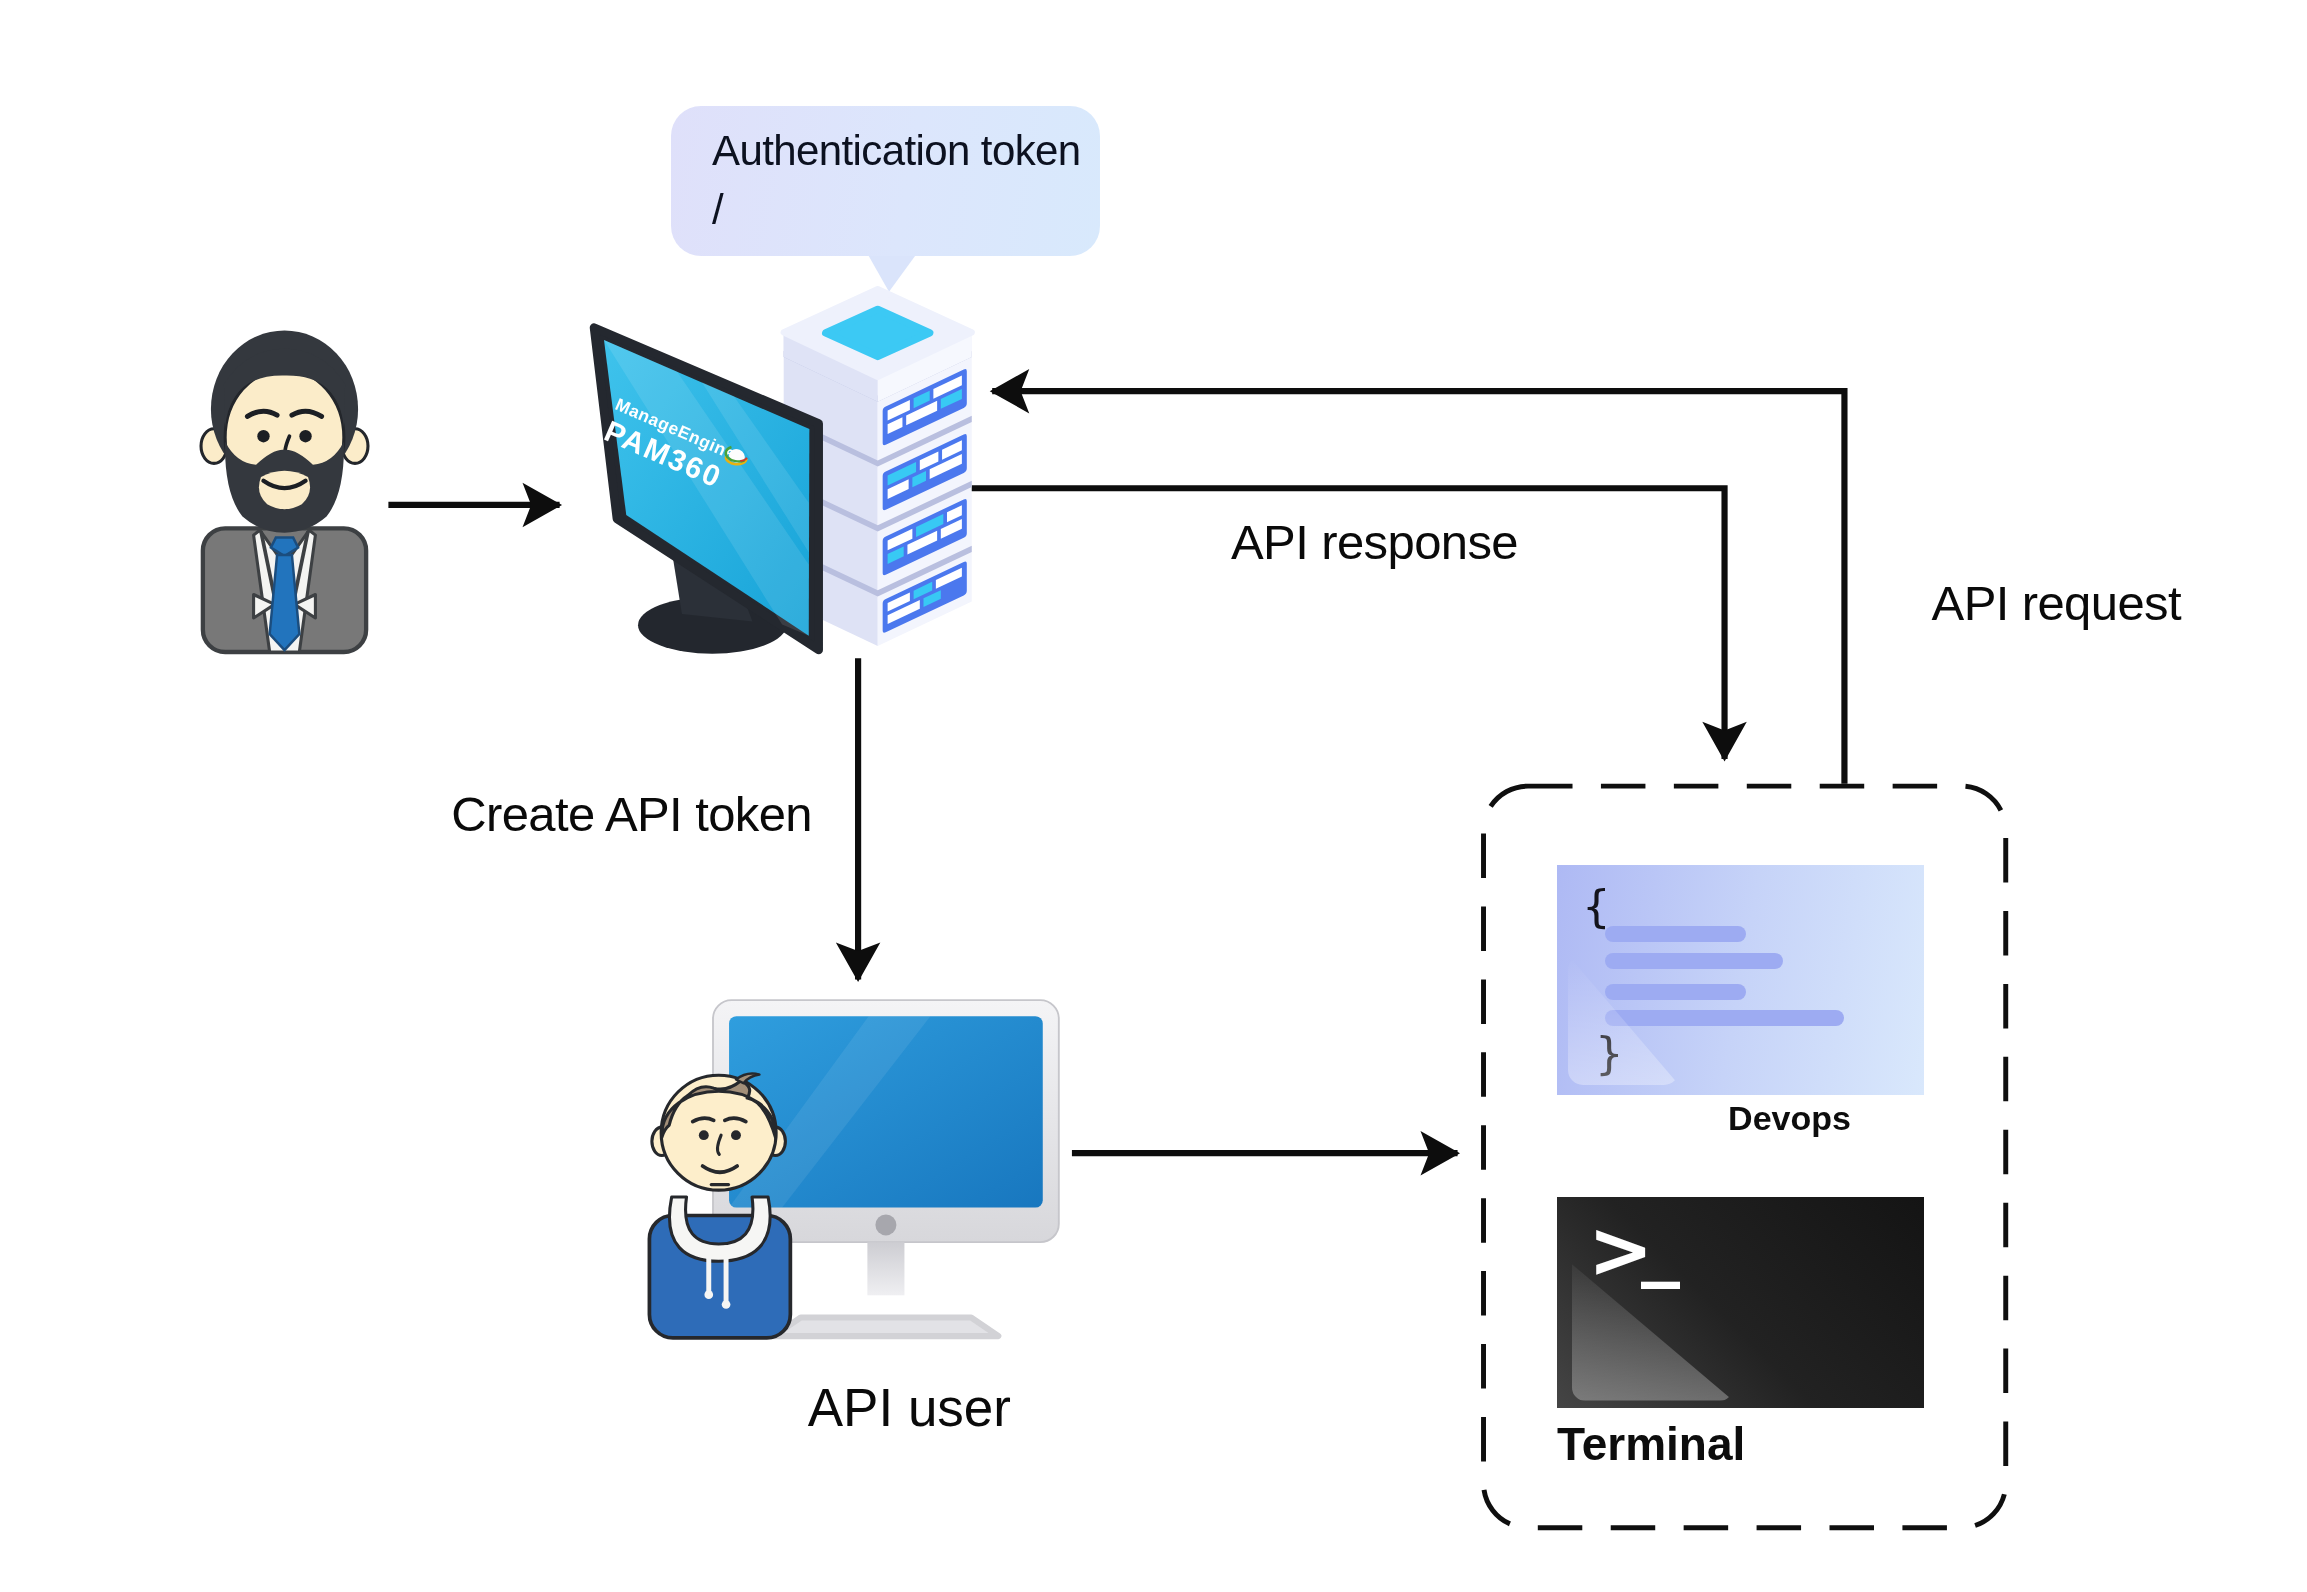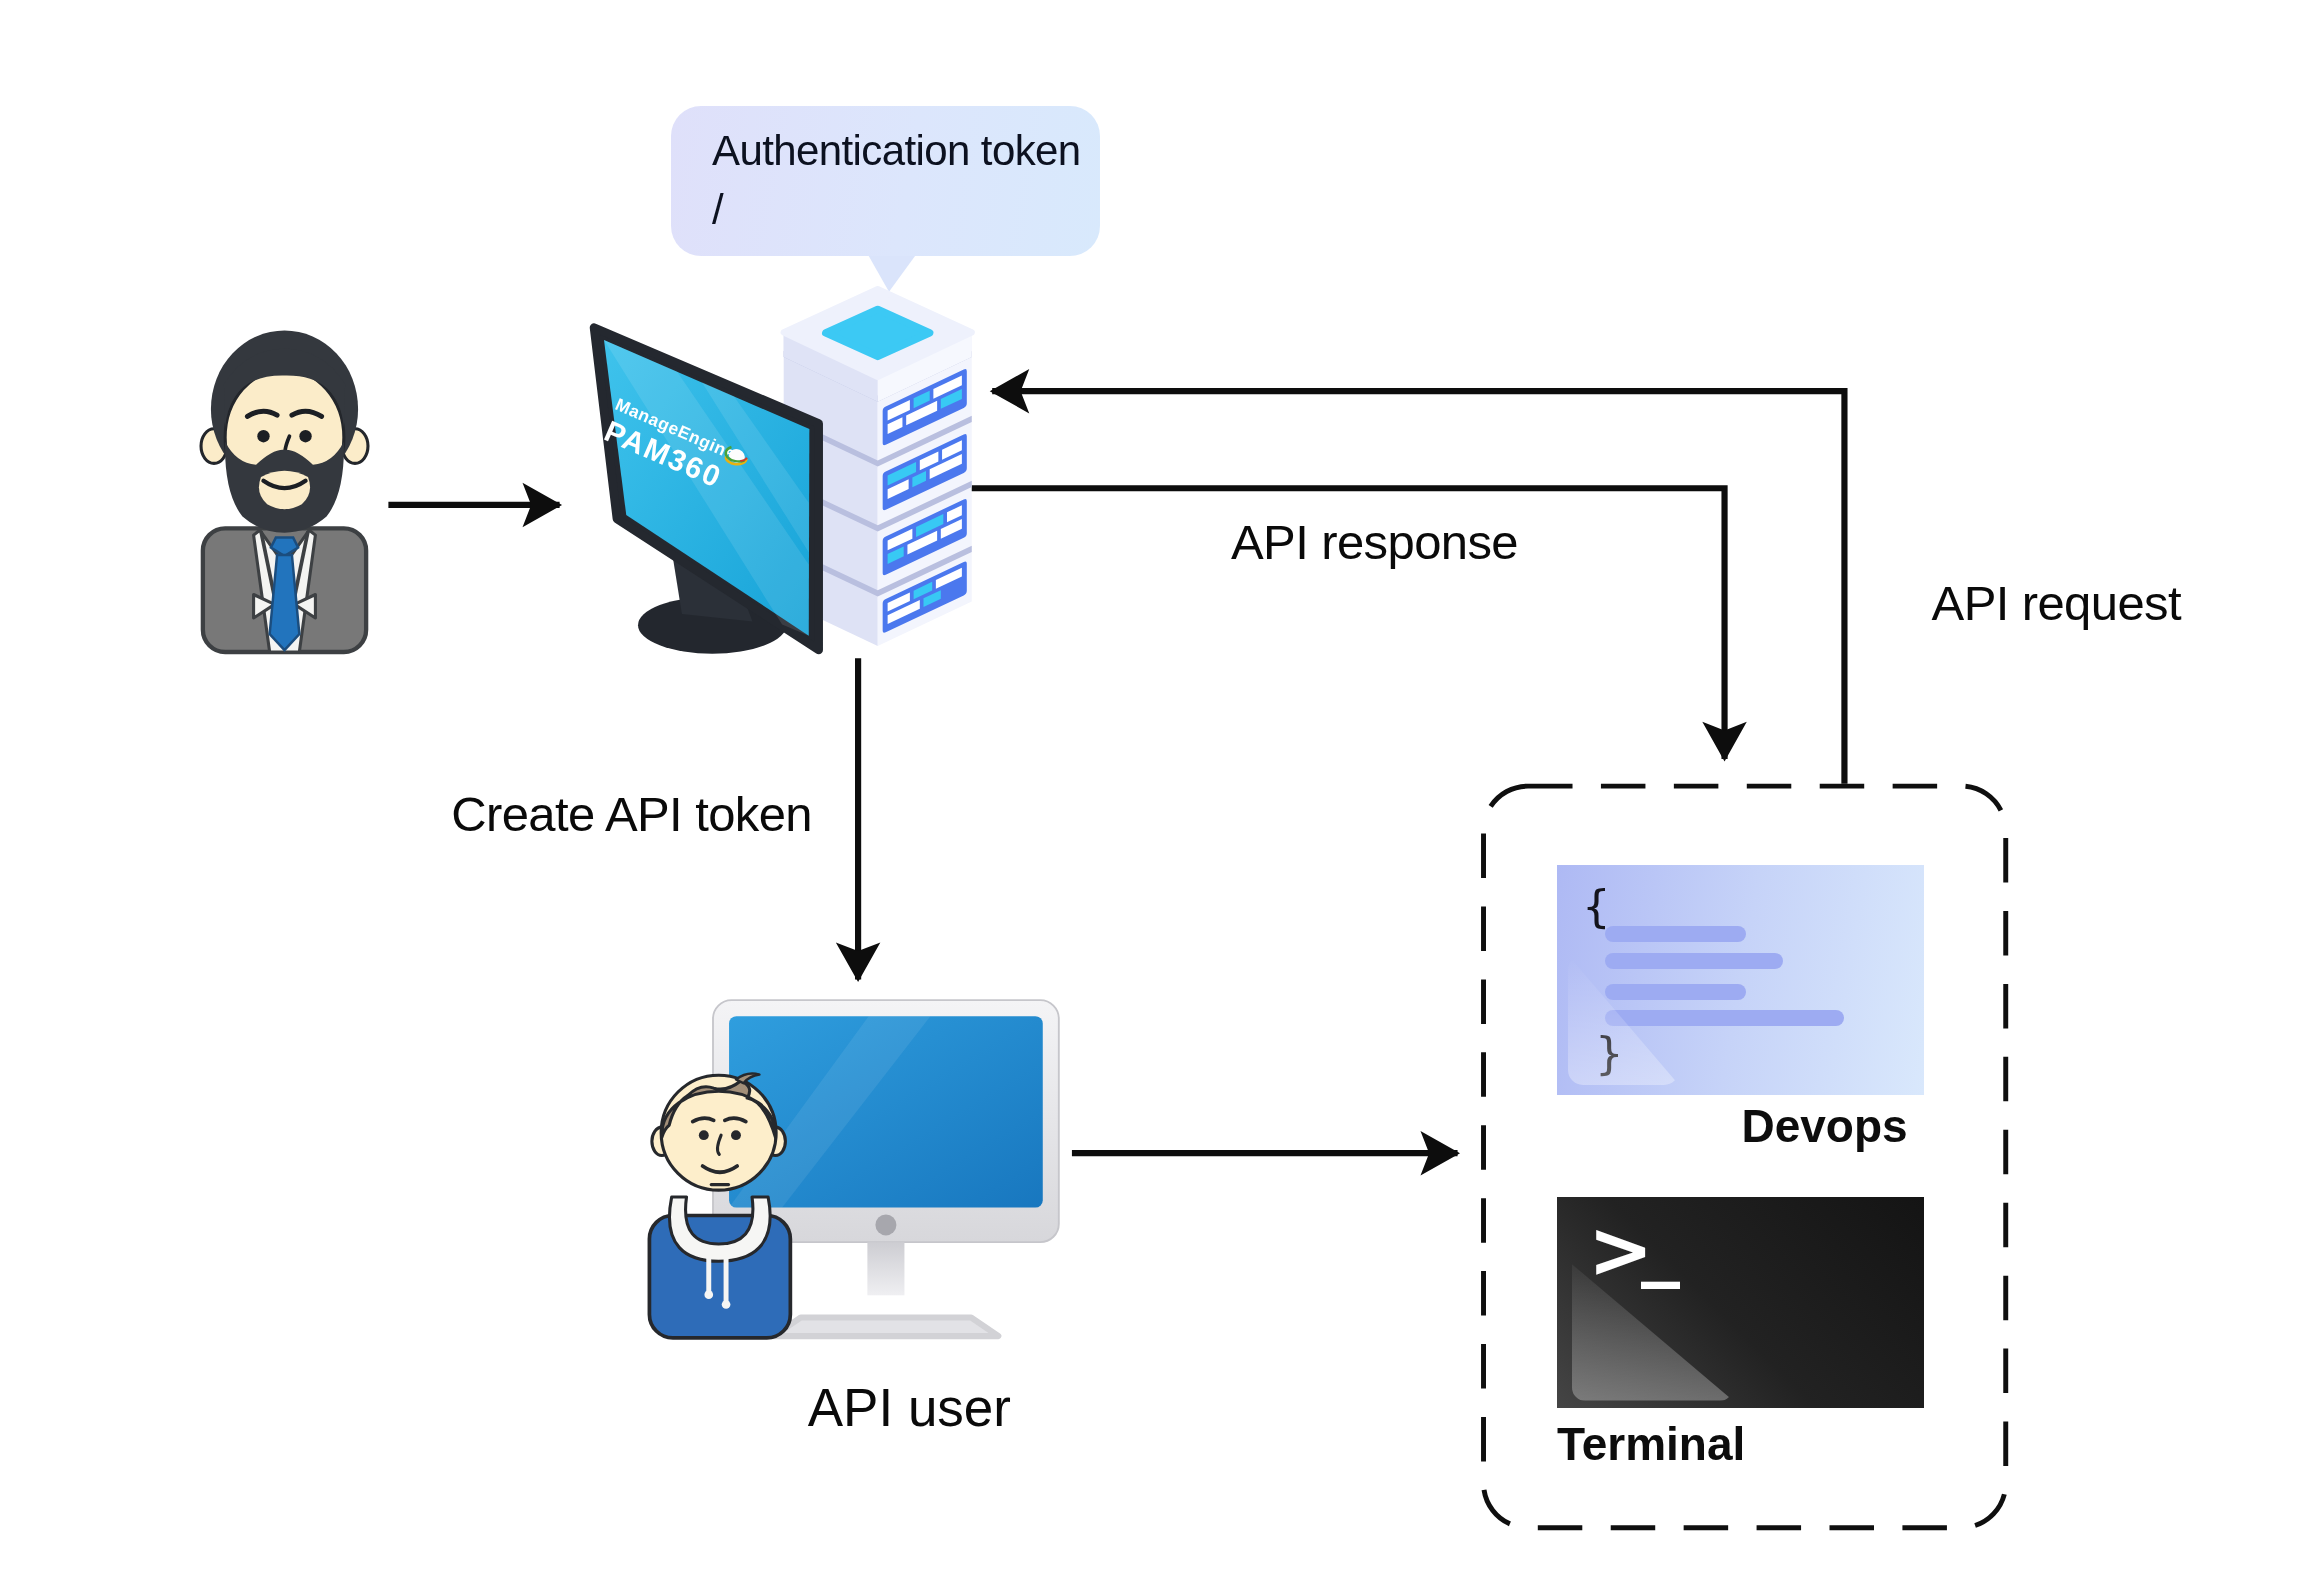--- a/index.html
+++ b/index.html
@@ -31,21 +31,21 @@
     background:linear-gradient(to top,rgba(255,255,255,0.5),rgba(255,255,255,0));
     clip-path:polygon(0 0,100% 100%,0 100%);border-radius:15px;opacity:.65;}
   .brace{position:absolute;font-family:"DejaVu Sans",sans-serif;font-size:45px;font-weight:500;color:#14141c;line-height:1;}
   #brace-open{left:25px;top:18.5px;}
   #brace-close{left:38px;top:166px;}
   .code-bar{position:absolute;height:15.5px;border-radius:8.7px;background:#9dabf2;}
   #bar-1{left:48px;top:61px;width:141px;}
   #bar-2{left:48px;top:88px;width:178px;}
   #bar-3{left:48px;top:119px;width:141px;}
   #bar-4{left:48px;top:145px;width:239px;}
-  #label-devops{left:1641px;top:1099px;width:367px;font-size:46px;font-weight:700;text-align:center;color:#0d0d0d;}
+  #label-devops{left:1606px;top:1099px;width:367px;font-size:34px;font-weight:700;text-align:center;color:#0d0d0d;}
 
   #terminal-card{left:1557px;top:1197px;width:367px;height:211px;
     background:linear-gradient(45deg,#454545 0%,#222222 45%,#141414 100%);}
   #terminal-card::after{content:"";position:absolute;left:15px;bottom:7.4px;width:161px;height:155px;
     background:linear-gradient(to top,rgba(255,255,255,0.30),rgba(255,255,255,0.02));
     clip-path:polygon(0 12%,100% 100%,0 100%);border-radius:13.6px;}
   .term-glyph{position:absolute;color:#ffffff;font-family:"DejaVu Sans",sans-serif;font-weight:700;line-height:1;}
   #term-prompt{left:31px;top:13.6px;font-size:78px;}
   #term-cursor{left:84px;top:7.4px;font-size:78px;}
   #label-terminal{left:1557px;top:1417px;width:367px;font-size:46px;font-weight:700;text-align:left;color:#0d0d0d;}

